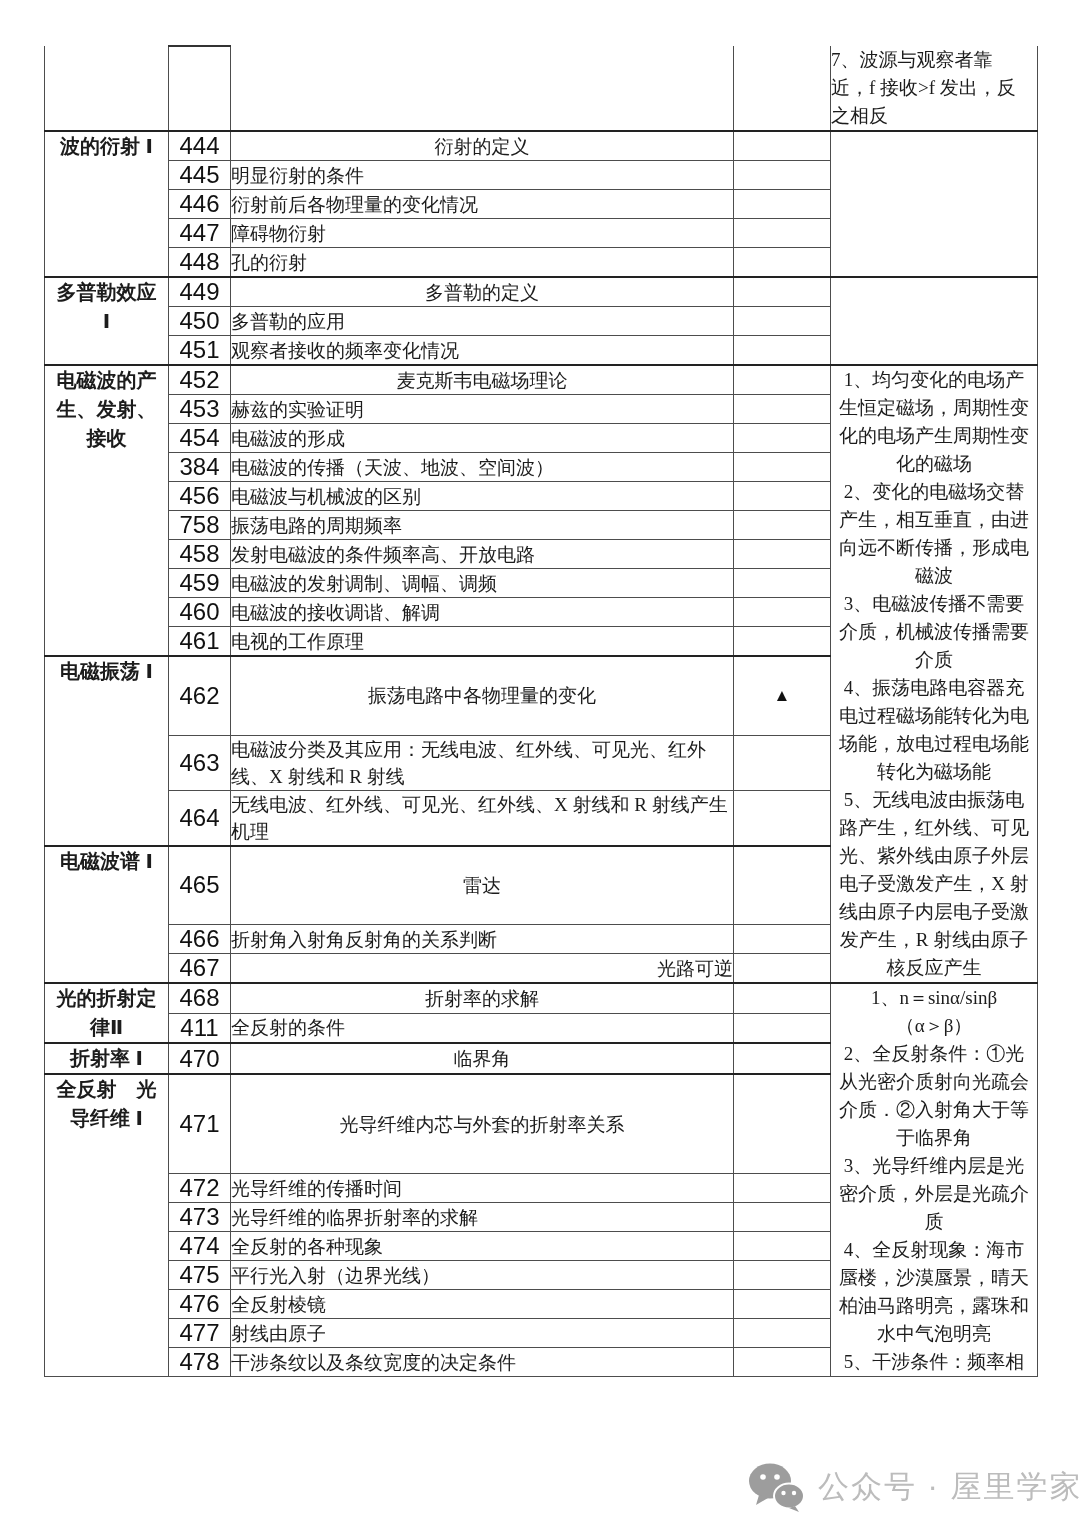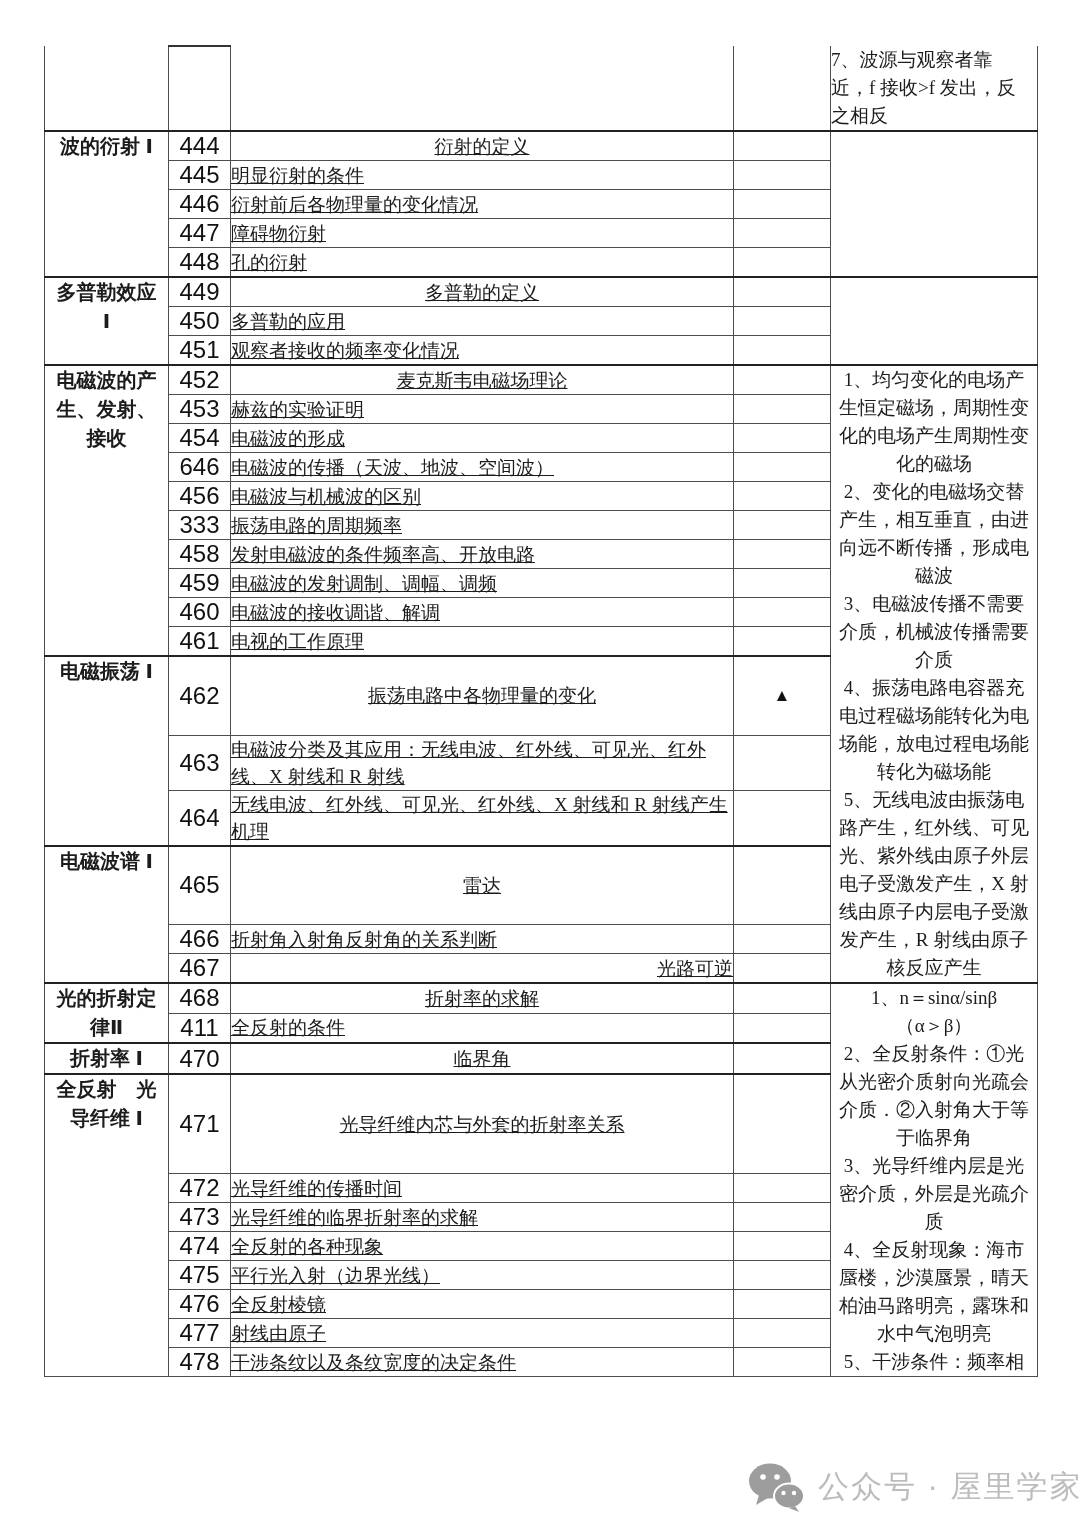--- a/index.html
+++ b/index.html
@@ -7,21 +7,21 @@
         font-family:"Liberation Serif","DejaVu Serif",serif;color:#1c1c1c;}
   table.grid{position:absolute;left:44px;top:45px;width:993px;border-collapse:collapse;table-layout:fixed;}
   table.grid td{border:1px solid #4d4d4d;padding:0;overflow:hidden;}
   table.grid tr{height:29px;}
   tr.h58{height:58px;}  tr.h100{height:102px;}  tr.h133{height:131px;}  tr.h158{height:158px;}
   td.cat{font-family:"Liberation Sans","DejaVu Sans",sans-serif;font-weight:bold;font-size:20px;
          vertical-align:top;padding:6px 2px 0 7px;line-height:29px;white-space:pre;
          border-left:2px solid #222;}
   td.num{font-family:"Liberation Sans","DejaVu Sans",sans-serif;font-size:24px;text-align:center;
          vertical-align:middle;color:#111;}
-  td.desc{font-size:19px;padding-left:13px;vertical-align:middle;line-height:27px;white-space:pre;text-decoration:underline;}
+  td.desc{font-size:19px;padding-left:13px;vertical-align:middle;line-height:27px;white-space:pre;}
   td.desc.ind{padding-left:25px;text-align:right;}
   td.mark{text-align:center;vertical-align:middle;font-size:17px;color:#111;}
   td.note{font-size:19px;vertical-align:top;padding:5px 2px 0 12px;line-height:28px;white-space:pre;
           border-right:2px solid #222;}
   tr.sec > td{border-top:2px solid #222;text-align:center;}
   tr.first > td{border-top:none;}
   tr.first > td.topbox{border-top:2px solid #333;}
   td.bb{border-bottom:2px solid #222;margin-left:8px;}
   .watermark{position:absolute;left:748px;top:1462px;display:flex;align-items:center;}
   .wm-text{font-family:"Liberation Sans","DejaVu Sans",sans-serif;font-size:31px;color:#bcbcbc;
@@ -133,31 +133,31 @@
           <td class="num">453</td>
           <td class="desc">赫兹的实验证明</td>
           <td class="mark"></td>
         </tr>
     <tr>
           <td class="num">454</td>
           <td class="desc">电磁波的形成</td>
           <td class="mark"></td>
         </tr>
     <tr>
-          <td class="num">646</td>
+          <td class="num">384</td>
           <td class="desc">电磁波的传播（天波、地波、空间波）</td>
           <td class="mark"></td>
         </tr>
     <tr>
           <td class="num">456</td>
           <td class="desc">电磁波与机械波的区别</td>
           <td class="mark"></td>
         </tr>
     <tr>
-          <td class="num">333</td>
+          <td class="num">758</td>
           <td class="desc">振荡电路的周期频率</td>
           <td class="mark"></td>
         </tr>
     <tr>
           <td class="num">458</td>
           <td class="desc">发射电磁波的条件频率高、开放电路</td>
           <td class="mark"></td>
         </tr>
     <tr>
           <td class="num">459</td>

